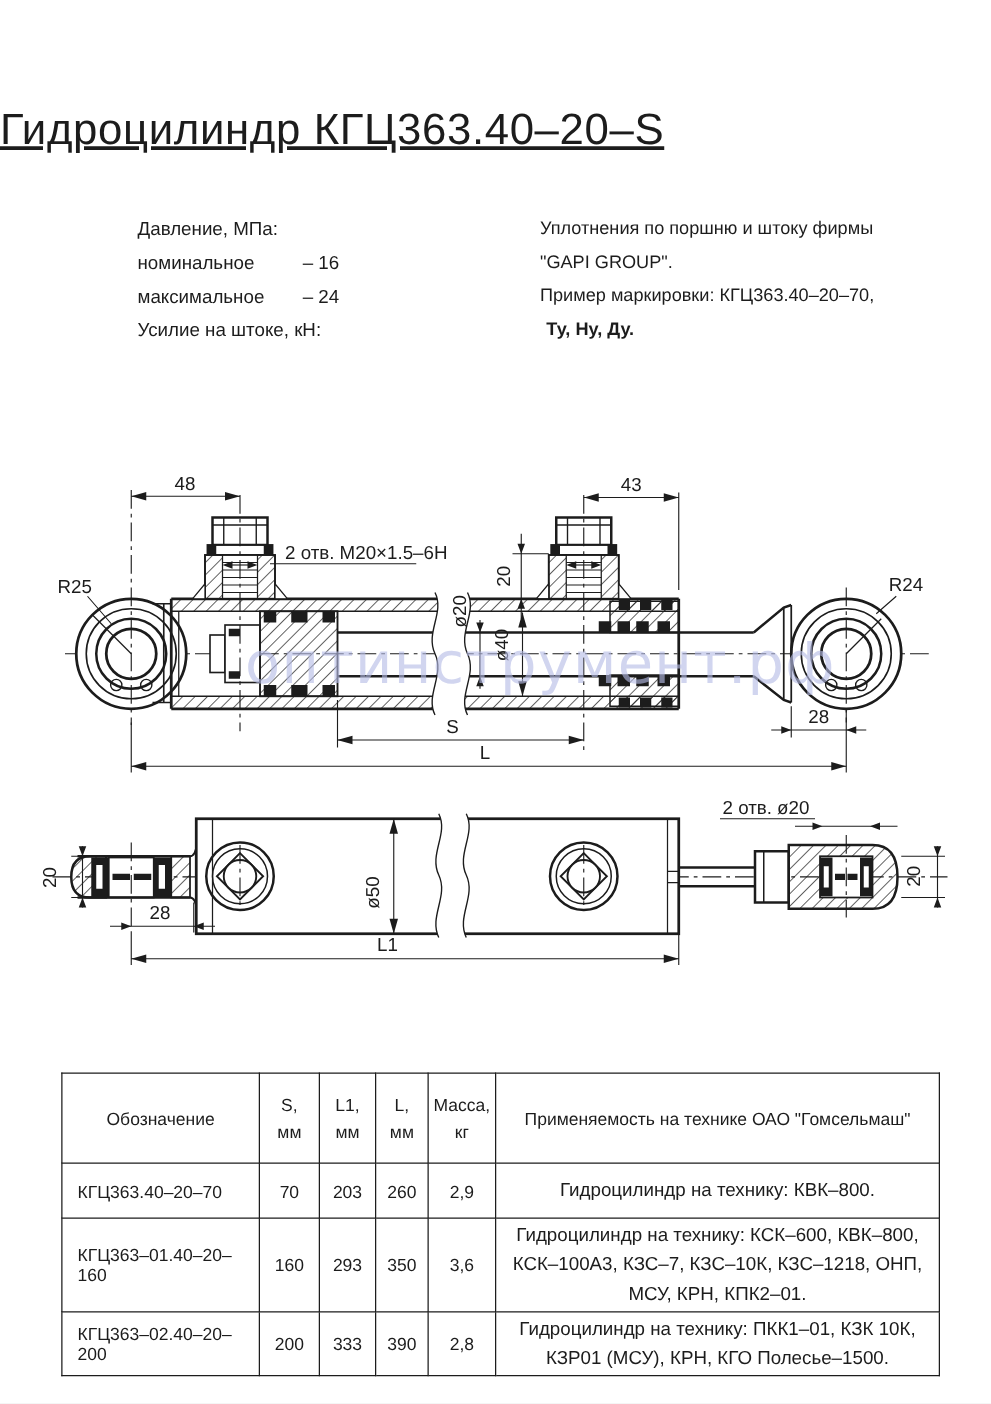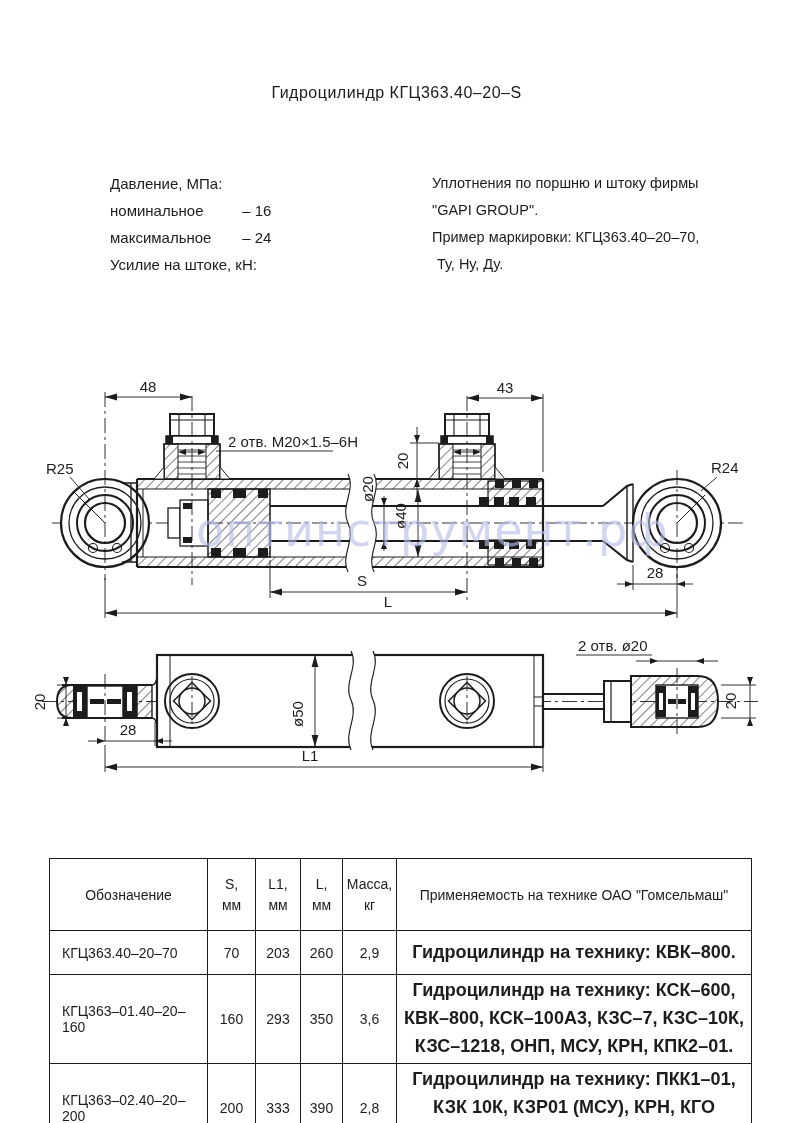--- a/index.html
+++ b/index.html
@@ -1,31 +1,31 @@
 <!DOCTYPE html>
 <html><head>
 <meta charset="utf-8">
 <style>
   html,body{margin:0;padding:0;background:#e8e8e8;}
   .page{position:relative;width:793px;height:1123px;background:#ffffff;margin:0 auto;
         font-family:"Liberation Sans",sans-serif;color:#1c1c1c;overflow:hidden;}
-  .title{position:absolute;top:84px;left:0;width:100%;text-align:center;
-         font-size:16px;letter-spacing:.5px;white-space:nowrap;}
+  .title{position:absolute;top:84px;left:0;width:100%;text-align:left;
+         font-size:35px;letter-spacing:.5px;white-space:nowrap;text-decoration:underline;}
   .specs{position:absolute;left:110px;top:170px;width:300px;font-size:15px;line-height:27px;}
   .spec-row .lbl{display:inline-block;width:128px;}
   .seal-note{position:absolute;left:432px;top:170px;width:320px;font-size:14.5px;line-height:27px;}
-  .seal-note .indent{padding-left:5px;}
+  .seal-note .indent{padding-left:5px;font-weight:bold;}
   svg text{font-family:"Liberation Sans",sans-serif;font-size:15px;fill:#1c1c1c;}
   svg .wm{font-family:"DejaVu Sans",sans-serif;font-size:46px;fill:#b6bce6;opacity:.62;letter-spacing:1px;}
   .spec-table{position:absolute;left:49px;top:858px;border-collapse:collapse;table-layout:fixed;
               width:702px;font-size:14px;}
   .spec-table td,.spec-table th{border:1.6px solid #1c1c1c;text-align:center;vertical-align:middle;
               padding:2px 3px;font-weight:normal;}
   .spec-table .des{text-align:left;padding-left:12px;}
-  .spec-table .app{font-size:18px;line-height:1.55;font-weight:bold;}
+  .spec-table .app{font-size:15px;line-height:1.55;}
   .spec-table thead tr{height:72px;}
   .spec-table tbody tr{height:44px;}
   .hdr2{display:block;line-height:1.5;}
 </style>
 </head>
 <body>
 
 <div class="page">
 
   <div class="title">Гидроцилиндр КГЦ363.40–20–S</div>

